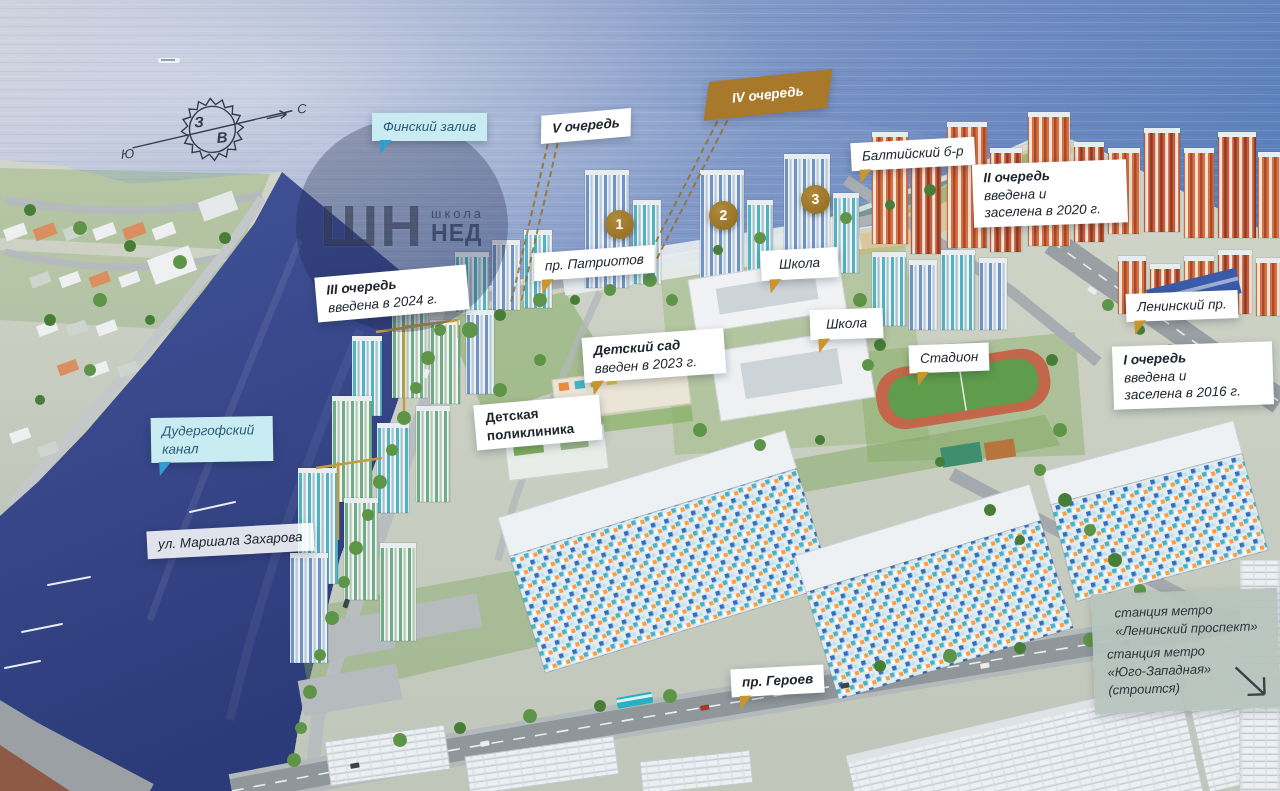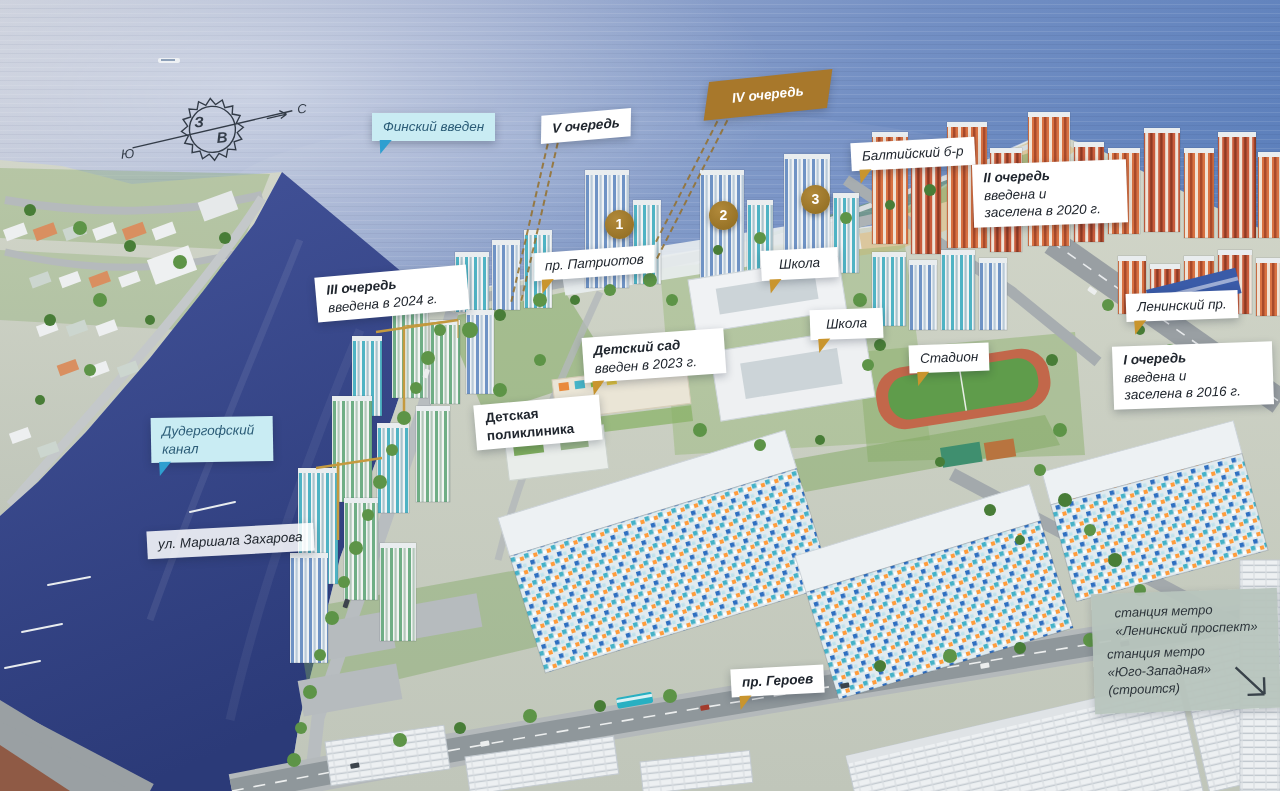--- a/index.html
+++ b/index.html
@@ -571,39 +571,46 @@
         </g>
     <g transform="translate(430,370) rotate(108)">
           <rect width="9" height="5" rx="1" fill="#eceeee"></rect>
         </g>
     <g transform="translate(350,600) rotate(108)">
           <rect width="9" height="5" rx="1" fill="#3c444c"></rect>
         </g>
   </g>
 </svg>
 
+<div id="wm">
+  <span class="ini">ШН</span>
+  <span class="wtxt">
+    <span class="w1">школа</span>
+    <span class="w2">НЕД</span>
+  </span>
+</div>
 
 <svg id="compass" width="200" height="95" viewBox="0 0 200 95">
   <polygon fill="none" stroke="#333c48" stroke-width="1.4" points="126,39 119.5,43.9 123.6,50.9 115.8,52.9 116.9,60.9 108.9,59.8 106.9,67.6 99.9,63.5 95,70 90.1,63.5 83.1,67.6 81.1,59.8 73.1,60.9 74.2,52.9 66.4,50.9 70.5,43.9 64,39 70.5,34.1 66.4,27.1 74.2,25.1 73.1,17.1 81.1,18.2 83.1,10.4 90.1,14.5 95,8 99.9,14.5 106.9,10.4 108.9,18.2 116.9,17.1 115.8,25.1 123.6,27.1 119.5,34.1"></polygon>
   <circle cx="95" cy="39" r="23" fill="none" stroke="#333c48" stroke-width="1.4"></circle>
   <line x1="14" y1="52" x2="176" y2="26" stroke="#333c48" stroke-width="1.3"></line>
   <path d="M150,32 L170,29 M170,29 L163,25 M170,29 L164,33" stroke="#333c48" stroke-width="1.3" fill="none"></path>
   <text class="big" x="82" y="36" text-anchor="middle">З</text>
   <text class="big" x="104" y="53" text-anchor="middle">В</text>
   <text x="2" y="62">Ю</text>
   <text x="181" y="29">С</text>
 </svg>
 
 <div class="stilt" style="left:549px;top:134px;height:172px;transform:rotate(13deg)"></div>
 <div class="stilt" style="left:559px;top:133px;height:172px;transform:rotate(13deg)"></div>
 <div class="stilt" style="left:721px;top:112px;height:165px;transform:rotate(27deg)"></div>
 <div class="stilt" style="left:731px;top:111px;height:165px;transform:rotate(27deg)"></div>
 
 <div class="lb cy" style="left:372px;top:113px">
-  <span>Финский введен</span>
+  <span>Финский залив</span>
   <span class="ptr"></span>
 </div>
 
 <div class="lb" style="left:541px;top:112px;transform:rotate(-5deg) skewX(-6deg)">
   <span class="bd">V очередь</span>
 </div>
 
 <div class="flag" style="left:706px;top:76px">
   <span>IV очередь</span>
 </div>

